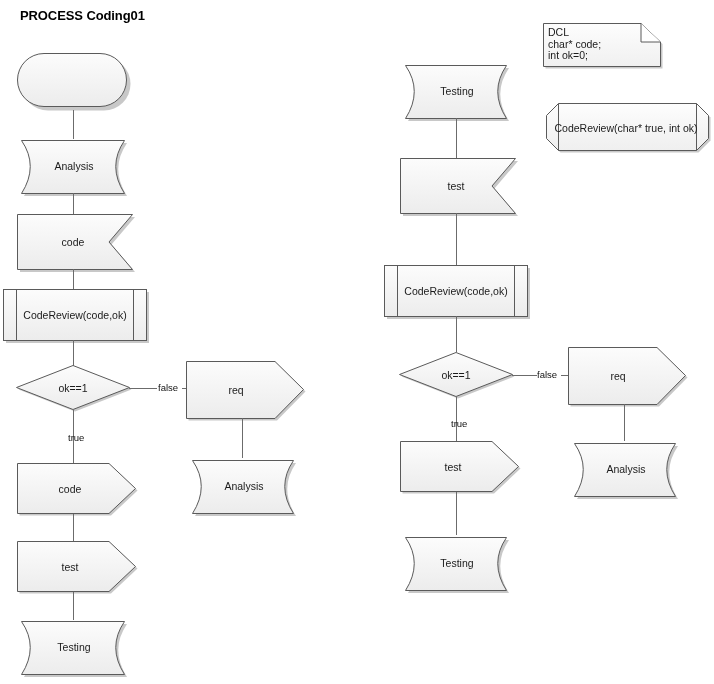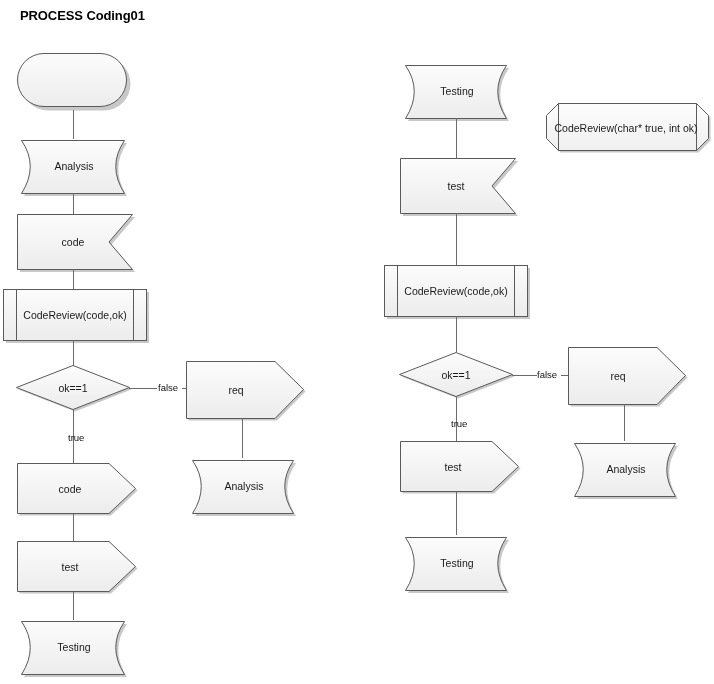--- a/index.html
+++ b/index.html
@@ -334,20 +334,36 @@
           <stop offset="0" stop-color="#fcfcfc"></stop>
             <stop offset="1" stop-color="#ececec"></stop>
         </linearGradient>
       </defs>
       <path d="M 4.5,2.5 L 105.5,2.5 Q 88,28 105.5,55.5 L 4.5,55.5 Q 22,28 4.5,2.5 Z" fill="#c8c8c8" transform="translate(2.5,2.5)"></path>
       <path d="M 4.5,2.5 L 105.5,2.5 Q 88,28 105.5,55.5 L 4.5,55.5 Q 22,28 4.5,2.5 Z" fill="url(#gr8)" stroke="#5a5a5a" stroke-width="1"></path>
     </svg>
     <div class="lbl">Testing</div>
   </div>
 
+  <div class="node" style="left:543px;top:23px;width:120px;height:44px;">
+    <svg width="124" height="48" viewBox="0 0 124 48">
+      <defs>
+        <linearGradient id="gn1" x1="0" y1="0" x2="0" y2="1">
+          <stop offset="0" stop-color="#fdfdfd"></stop>
+            <stop offset="1" stop-color="#f0f0f0"></stop>
+        </linearGradient>
+      </defs>
+      <path d="M 0.5,0.5 L 98,0.5 L 117.5,19 L 117.5,43.5 L 0.5,43.5 Z" fill="#c8c8c8" transform="translate(2,2)"></path>
+      <path d="M 0.5,0.5 L 98,0.5 L 117.5,19 L 117.5,43.5 L 0.5,43.5 Z" fill="url(#gn1)" stroke="#5a5a5a" stroke-width="1"></path>
+      <path d="M 98,0.5 L 98,19 L 117.5,19" fill="#ffffff" stroke="#5a5a5a" stroke-width="1"></path>
+    </svg>
+    <div class="lbl tl">DCL
+char* code;
+int ok=0;</div>
+  </div>
 
   <div class="node" style="left:546px;top:103px;width:164px;height:49px;">
     <svg width="166" height="53" viewBox="0 0 166 53">
       <defs>
         <linearGradient id="gn2" x1="0" y1="0" x2="0" y2="1">
           <stop offset="0" stop-color="#fdfdfd"></stop>
             <stop offset="1" stop-color="#efefef"></stop>
         </linearGradient>
       </defs>
       <path d="M 0.5,12.5 L 12.5,0.5 L 150.5,0.5 L 162.5,12.5 L 162.5,35.5 L 150.5,47.5 L 12.5,47.5 L 0.5,35.5 Z" fill="#c8c8c8" transform="translate(2,2)"></path>

